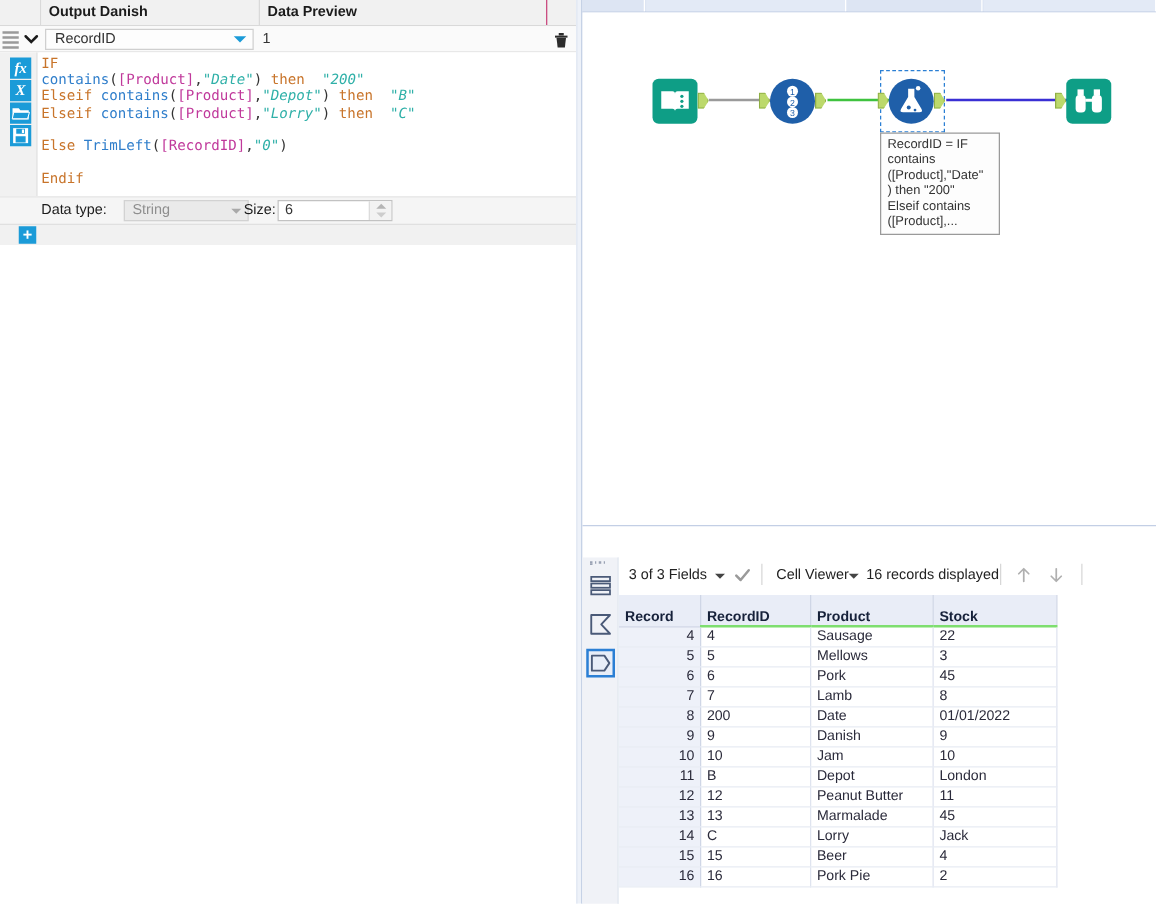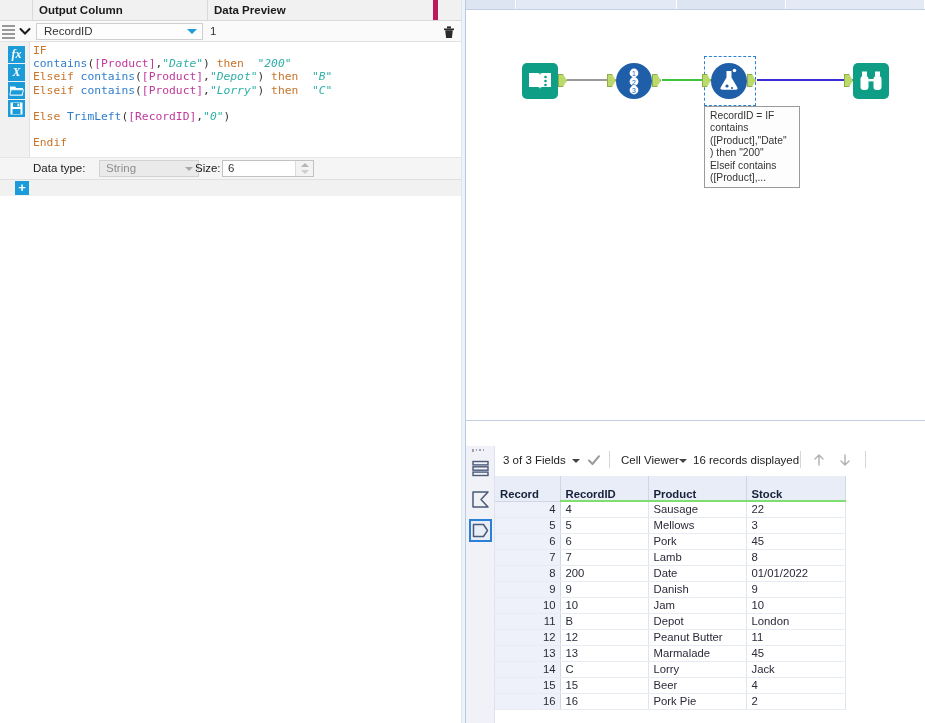--- a/index.html
+++ b/index.html
@@ -37,21 +37,21 @@
     position: absolute;
     top: 0; height: 20px;
     line-height: 20px;
     font-size: 11.5px;
     font-weight: bold;
     color: #1b1b1b;
     box-sizing: border-box;
     background: #f1f1f1;
   }
   .cfg-header .hcell.hc-out { left: 33px; width: 175px; padding-left: 6px; border-right: 1px solid #d9d9d9; }
-  .cfg-header .hcell.hc-prev { left: 208px; width: 230px; padding-left: 6px; border-right: 5px solid #be185d;}
+  .cfg-header .hcell.hc-prev { left: 208px; width: 230px; padding-left: 6px; border-right: 1px solid #be185d;}
   .cfg-header .hcell.hc-spacer { left: 438px; width: 23px; }
   .cfg-header .hcell.hc-gutter { left: 0; width: 33px; border-right: 1px solid #d9d9d9;}
 
   
   .cfg-row {
     position: absolute;
     left: 0; top: 21px;
     width: 461px; height: 21px;
     background: #fafafa;
     border-bottom: 1px solid #e2e2e2;
@@ -453,21 +453,21 @@
 </style>
 </head>
 <body>
 
 <div id="root">
 
   <div id="config-panel">
 
     <div class="cfg-header">
       <div class="hcell hc-gutter"></div>
-      <div class="hcell hc-out">Output Column</div>
+      <div class="hcell hc-out">Output Danish</div>
       <div class="hcell hc-prev">Data Preview</div>
       <div class="hcell hc-spacer"></div>
     </div>
 
     <div class="cfg-row">
       <div class="grip-icon">
         <i></i>
           <i></i>
           <i></i>
           <i></i>

